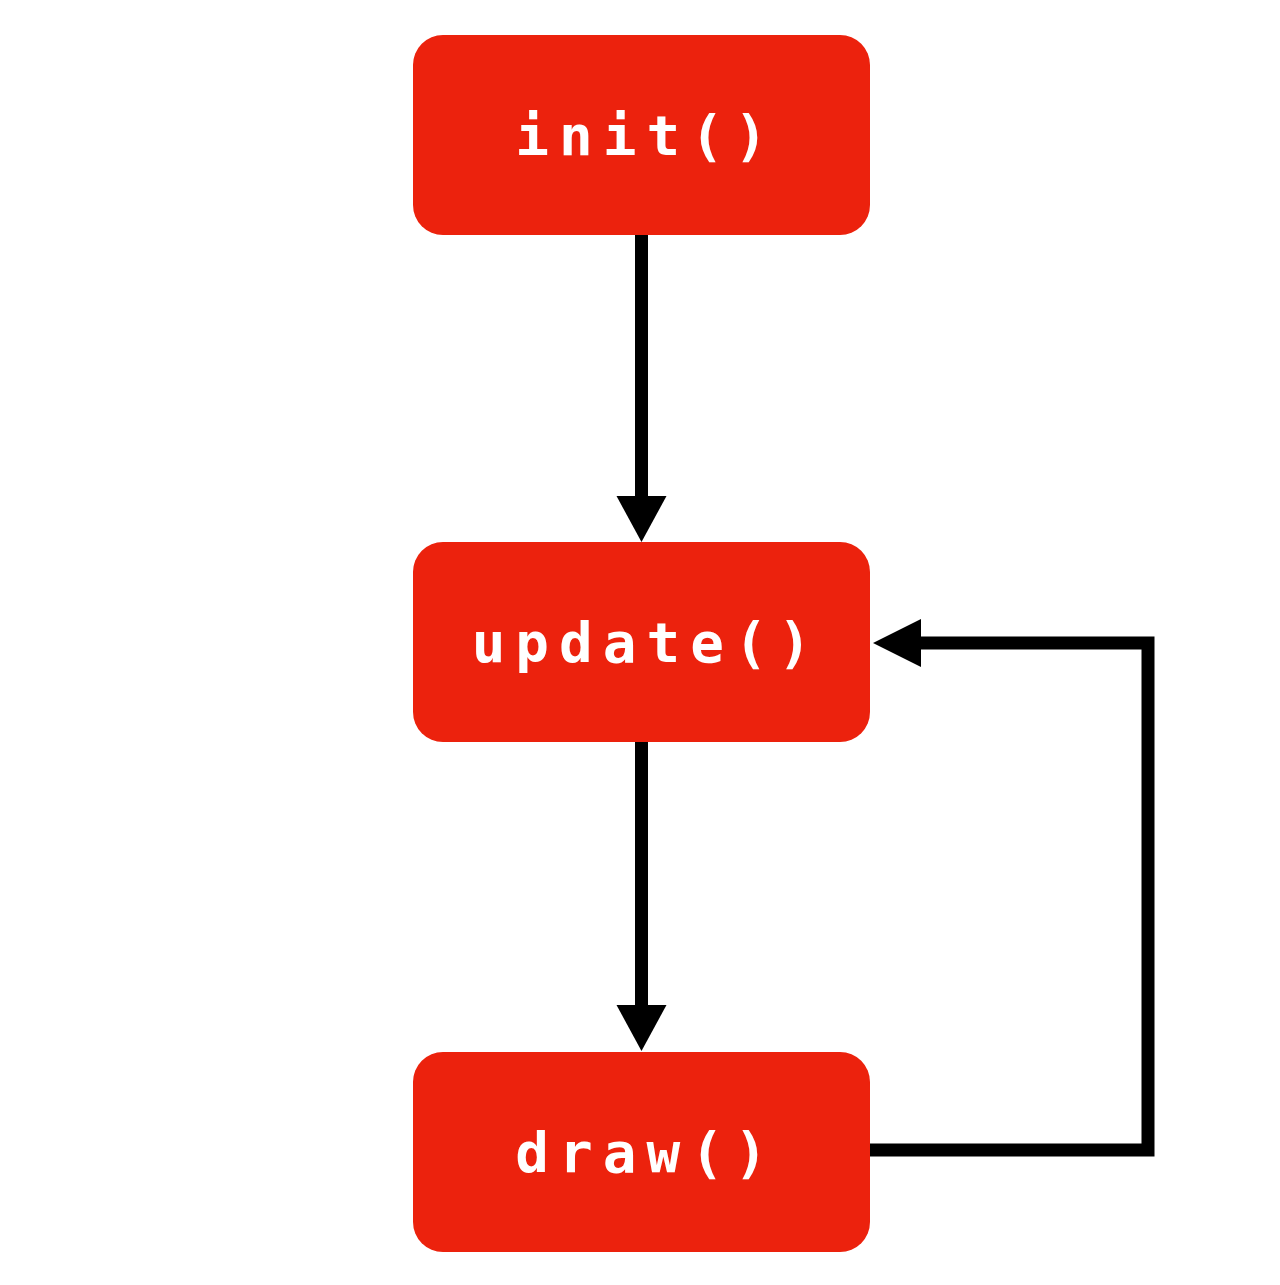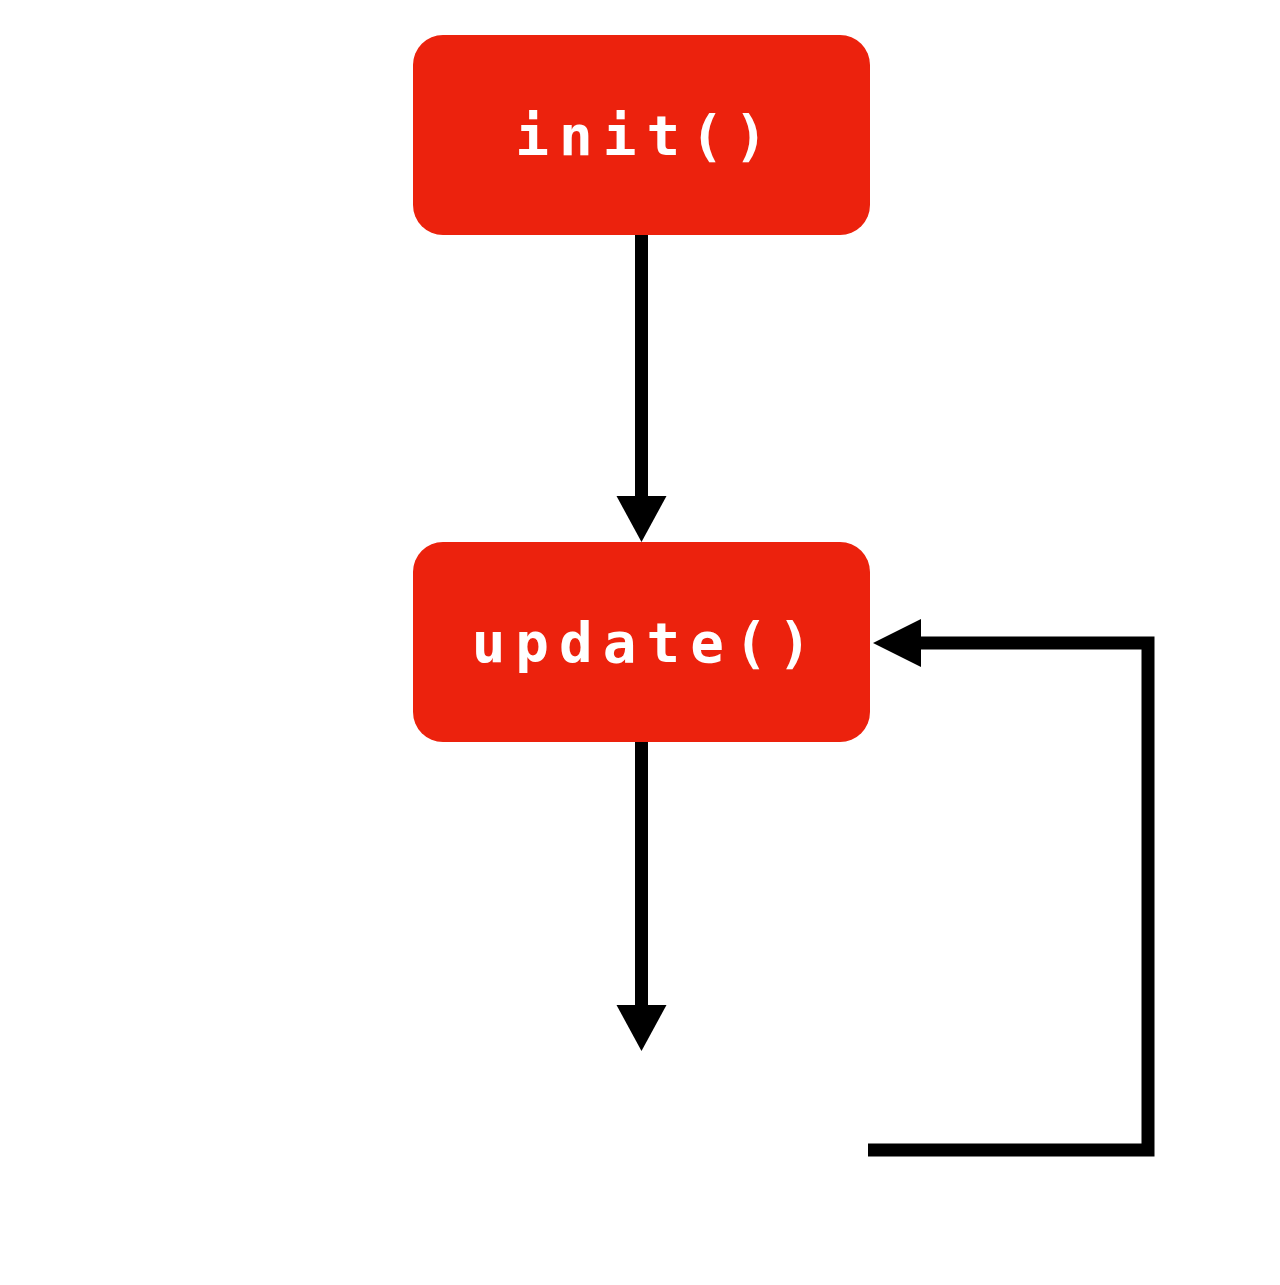--- a/index.html
+++ b/index.html
@@ -90,14 +90,17 @@
   </svg>
 
   <div class="node node-update">
     <span class="node-label">update()</span>
   </div>
 
   <div class="node node-init">
     <span class="node-label">init()</span>
   </div>
 
+  <div class="node node-draw">
+    <span class="node-label">draw()</span>
+  </div>
 
 </div>
 
 </body></html>

